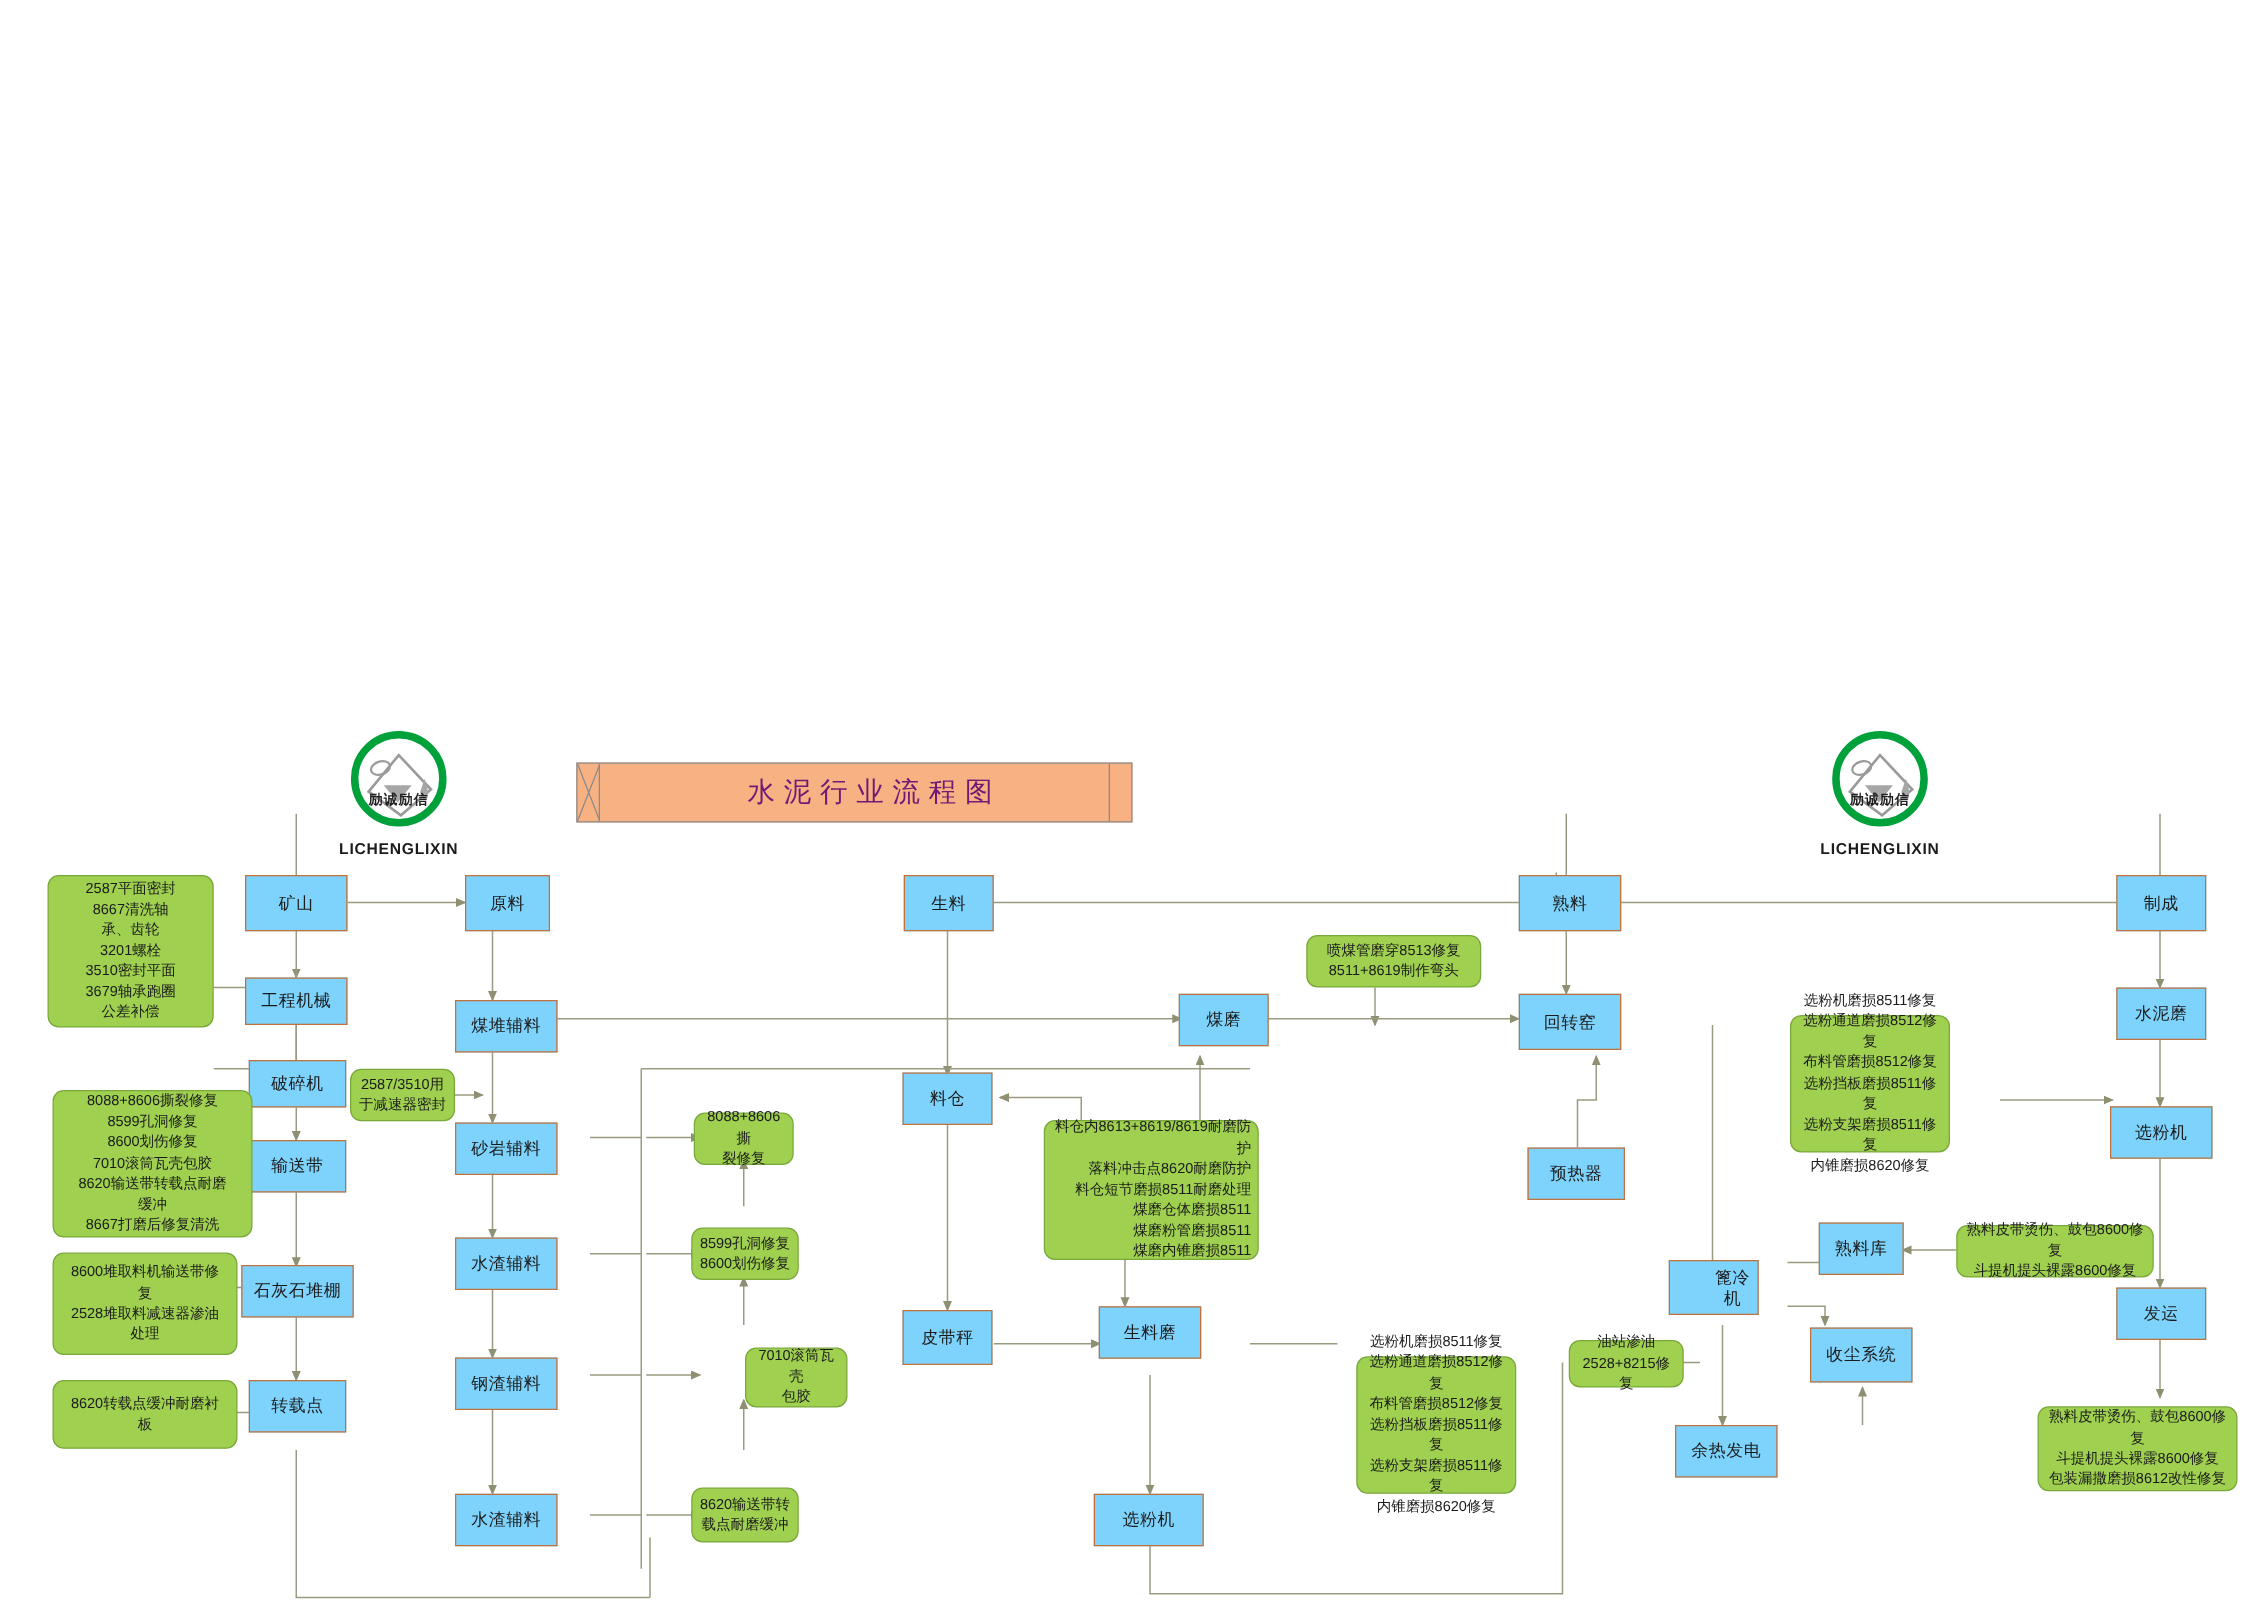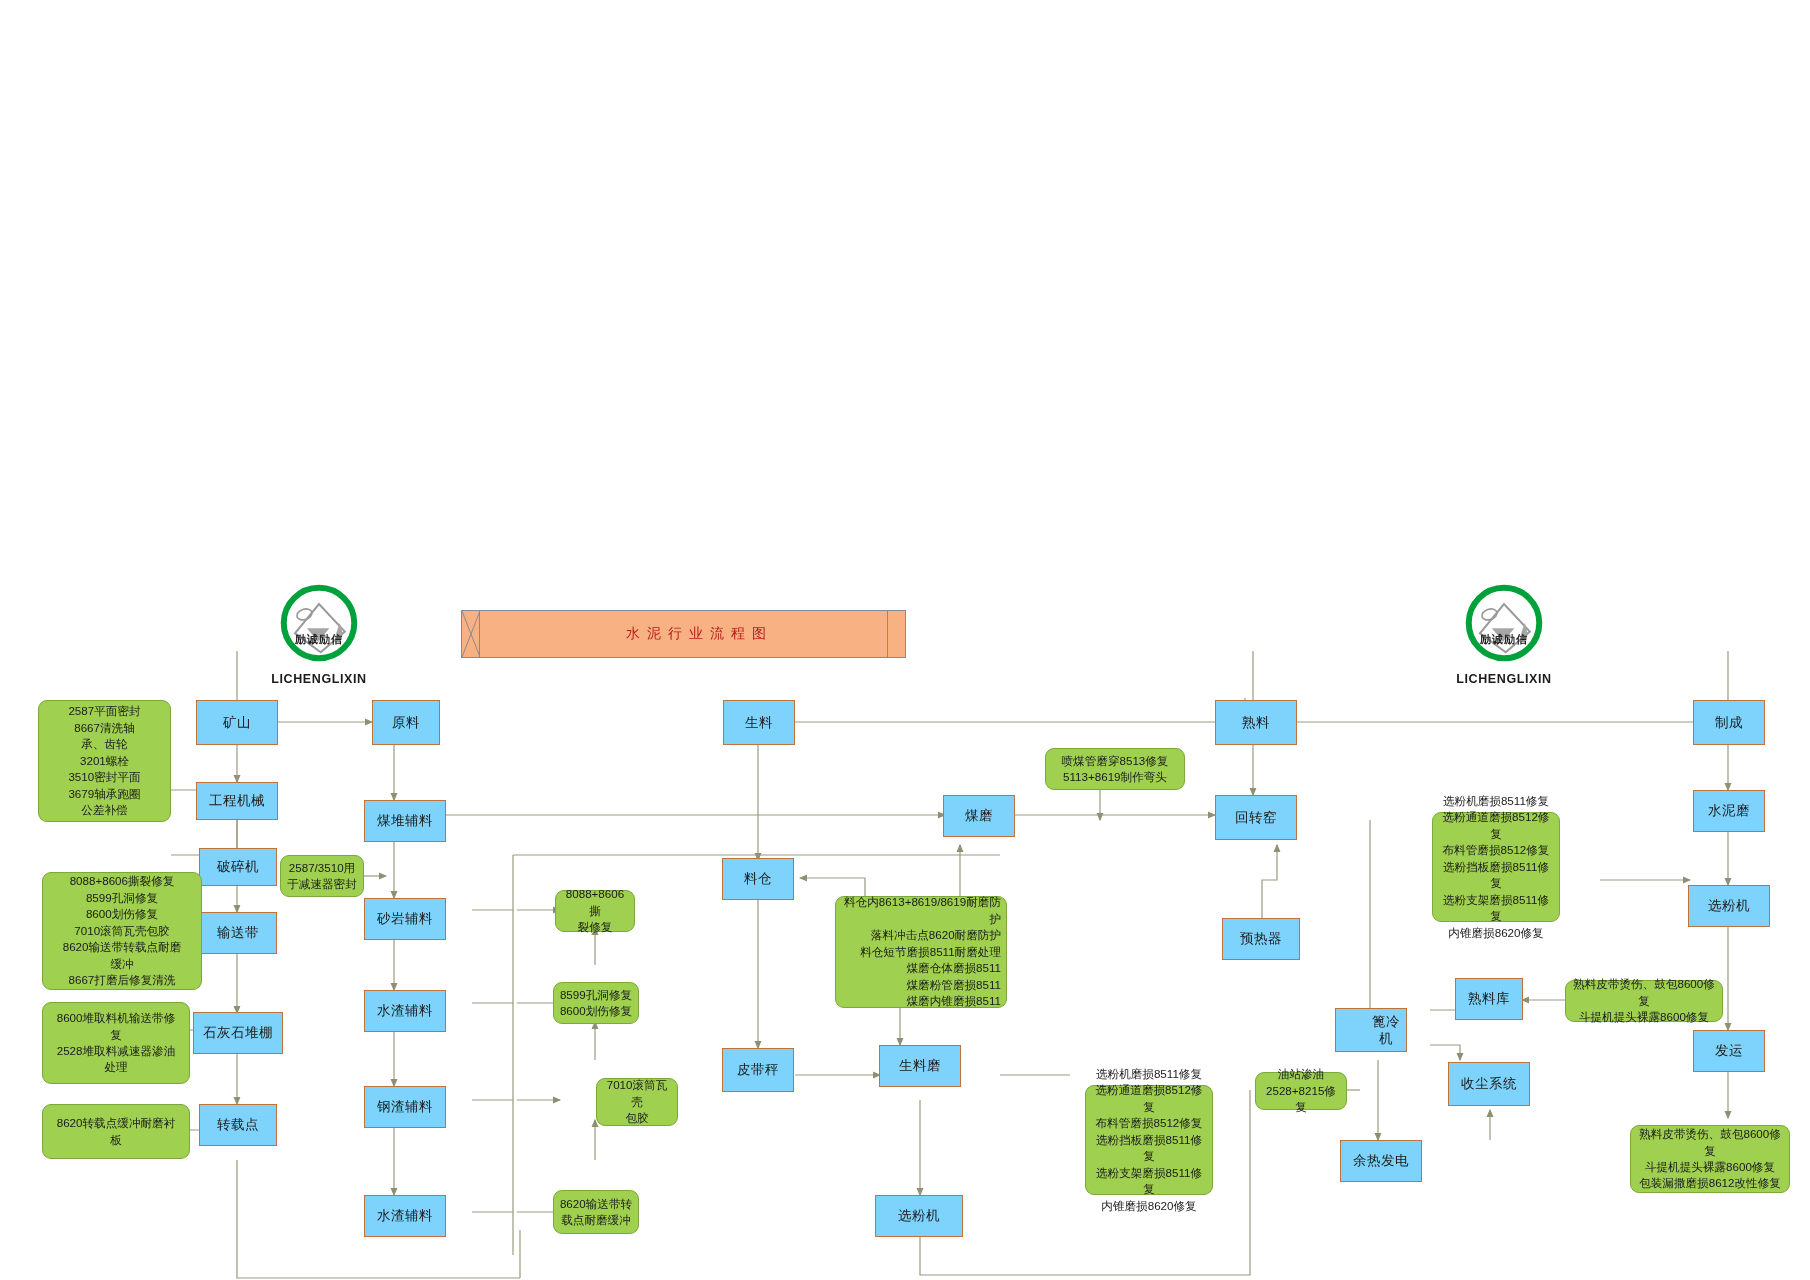--- a/index.html
+++ b/index.html
@@ -59,21 +59,21 @@
     width: 1px; background: #8a8a8a;
   }
   #title-banner .bar.l { left: 17px; }
   #title-banner .bar.r { right: 17px; }
   #title-banner .xcross {
     position: absolute; left: 0; top: 0; width: 18px; height: 100%;
   }
   #title-banner .title-text {
     position: absolute; inset: 0;
     display: flex; align-items: center; justify-content: center;
-    font-size: 14px; letter-spacing: 7px; color: #b91c1c;
+    font-size: 22px; letter-spacing: 7px; color: #701a75;
     font-weight: 500;
     padding-left: 32px;
   }
 
   
   .logo {
     position: absolute;
     width: 108px; text-align: center;
     z-index: 6;
   }
@@ -309,21 +309,21 @@
   <div class="node note" style="left:553px; top:1190px; width:86px;  height:44px;">8620输送带转
 载点耐磨缓冲</div>
 
   <div class="node note" style="left:835px; top:896px;  width:172px; height:112px;text-align:right;">料仓内8613+8619/8619耐磨防护
 落料冲击点8620耐磨防护
 料仓短节磨损8511耐磨处理
 煤磨仓体磨损8511
 煤磨粉管磨损8511
 煤磨内锥磨损8511</div>
   <div class="node note" style="left:1045px; top:748px; width:140px; height:42px;">喷煤管磨穿8513修复
-5113+8619制作弯头</div>
+8511+8619制作弯头</div>
   <div class="node note" style="left:1085px; top:1085px; width:128px; height:110px;">选粉机磨损8511修复
 选粉通道磨损8512修复
 布料管磨损8512修复
 选粉挡板磨损8511修复
 选粉支架磨损8511修复
 内锥磨损8620修复</div>
   <div class="node note" style="left:1255px; top:1072px; width:92px;  height:38px;">油站渗油
 2528+8215修复</div>
   <div class="node note" style="left:1432px; top:812px;  width:128px; height:110px;">选粉机磨损8511修复
 选粉通道磨损8512修复

